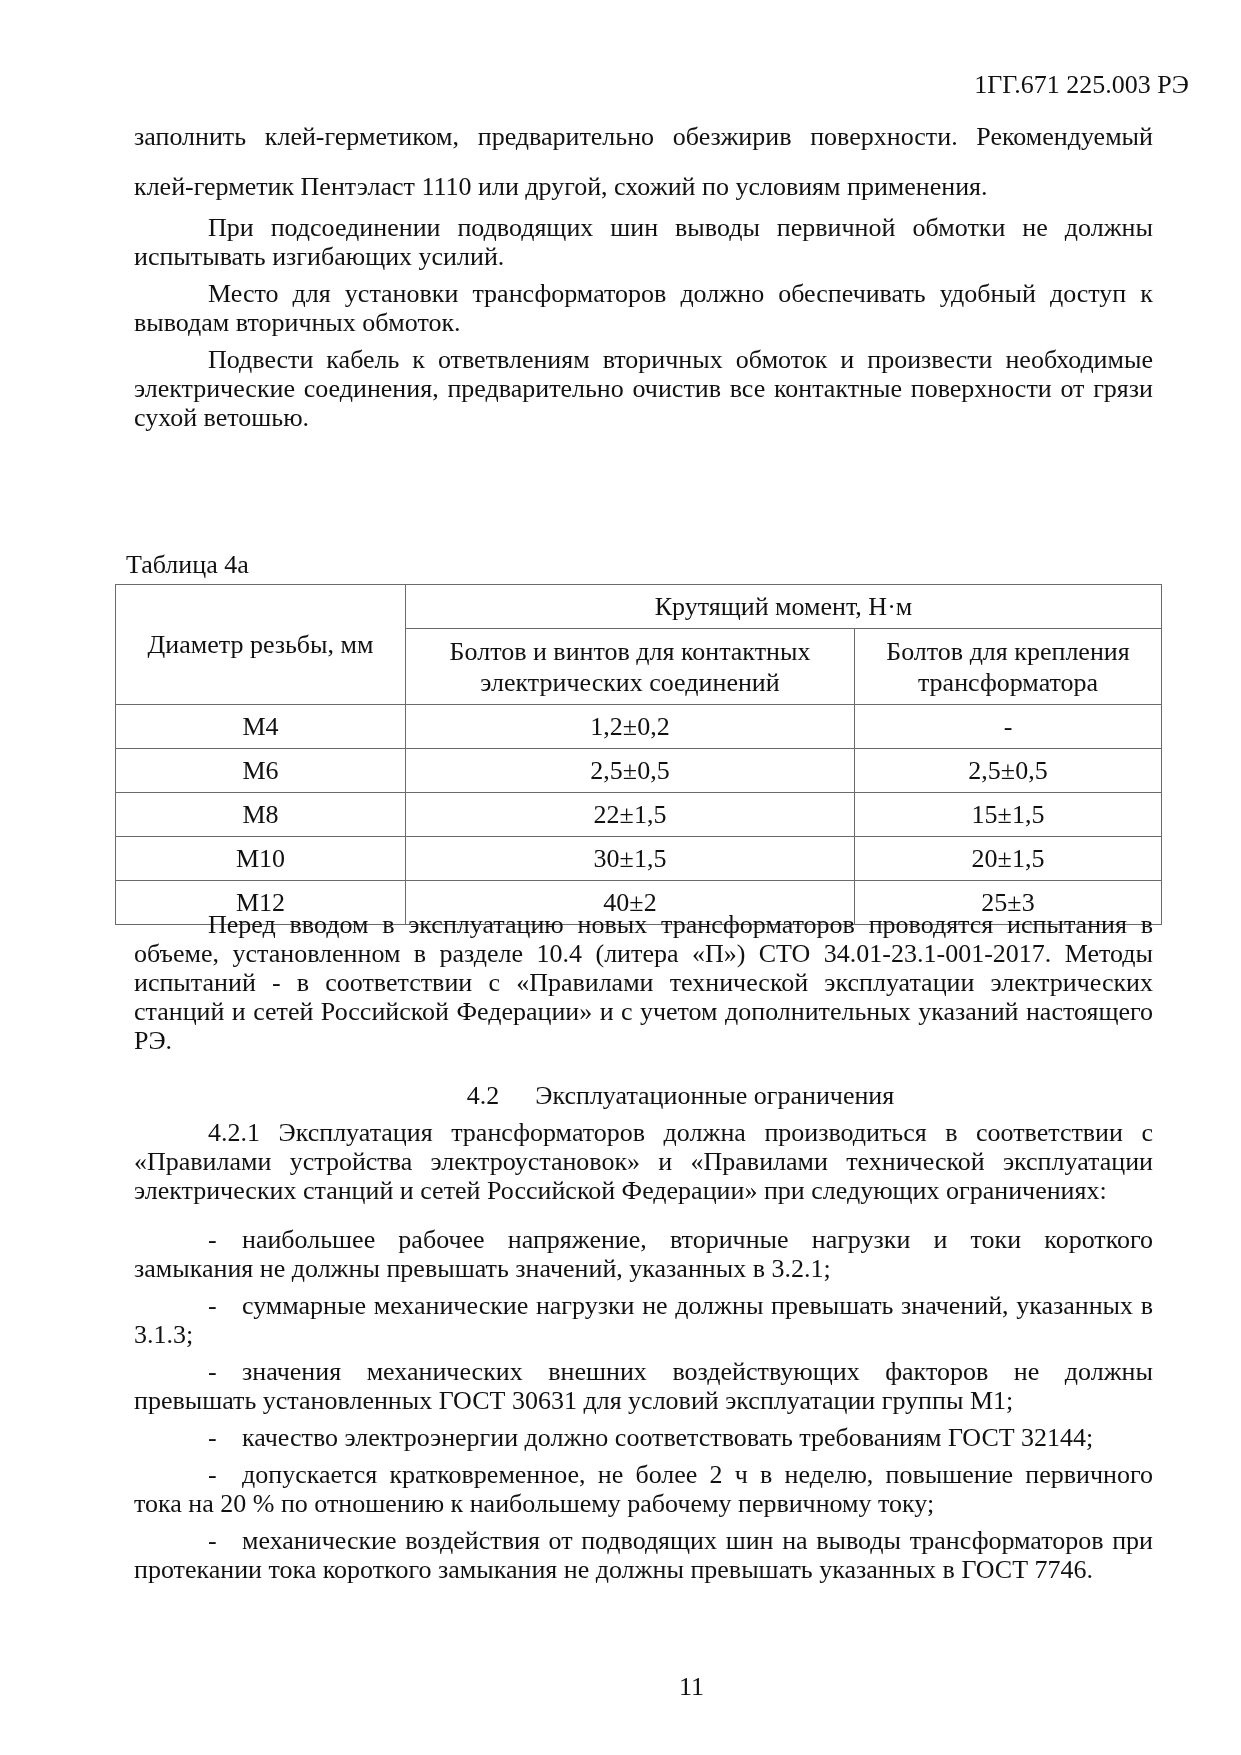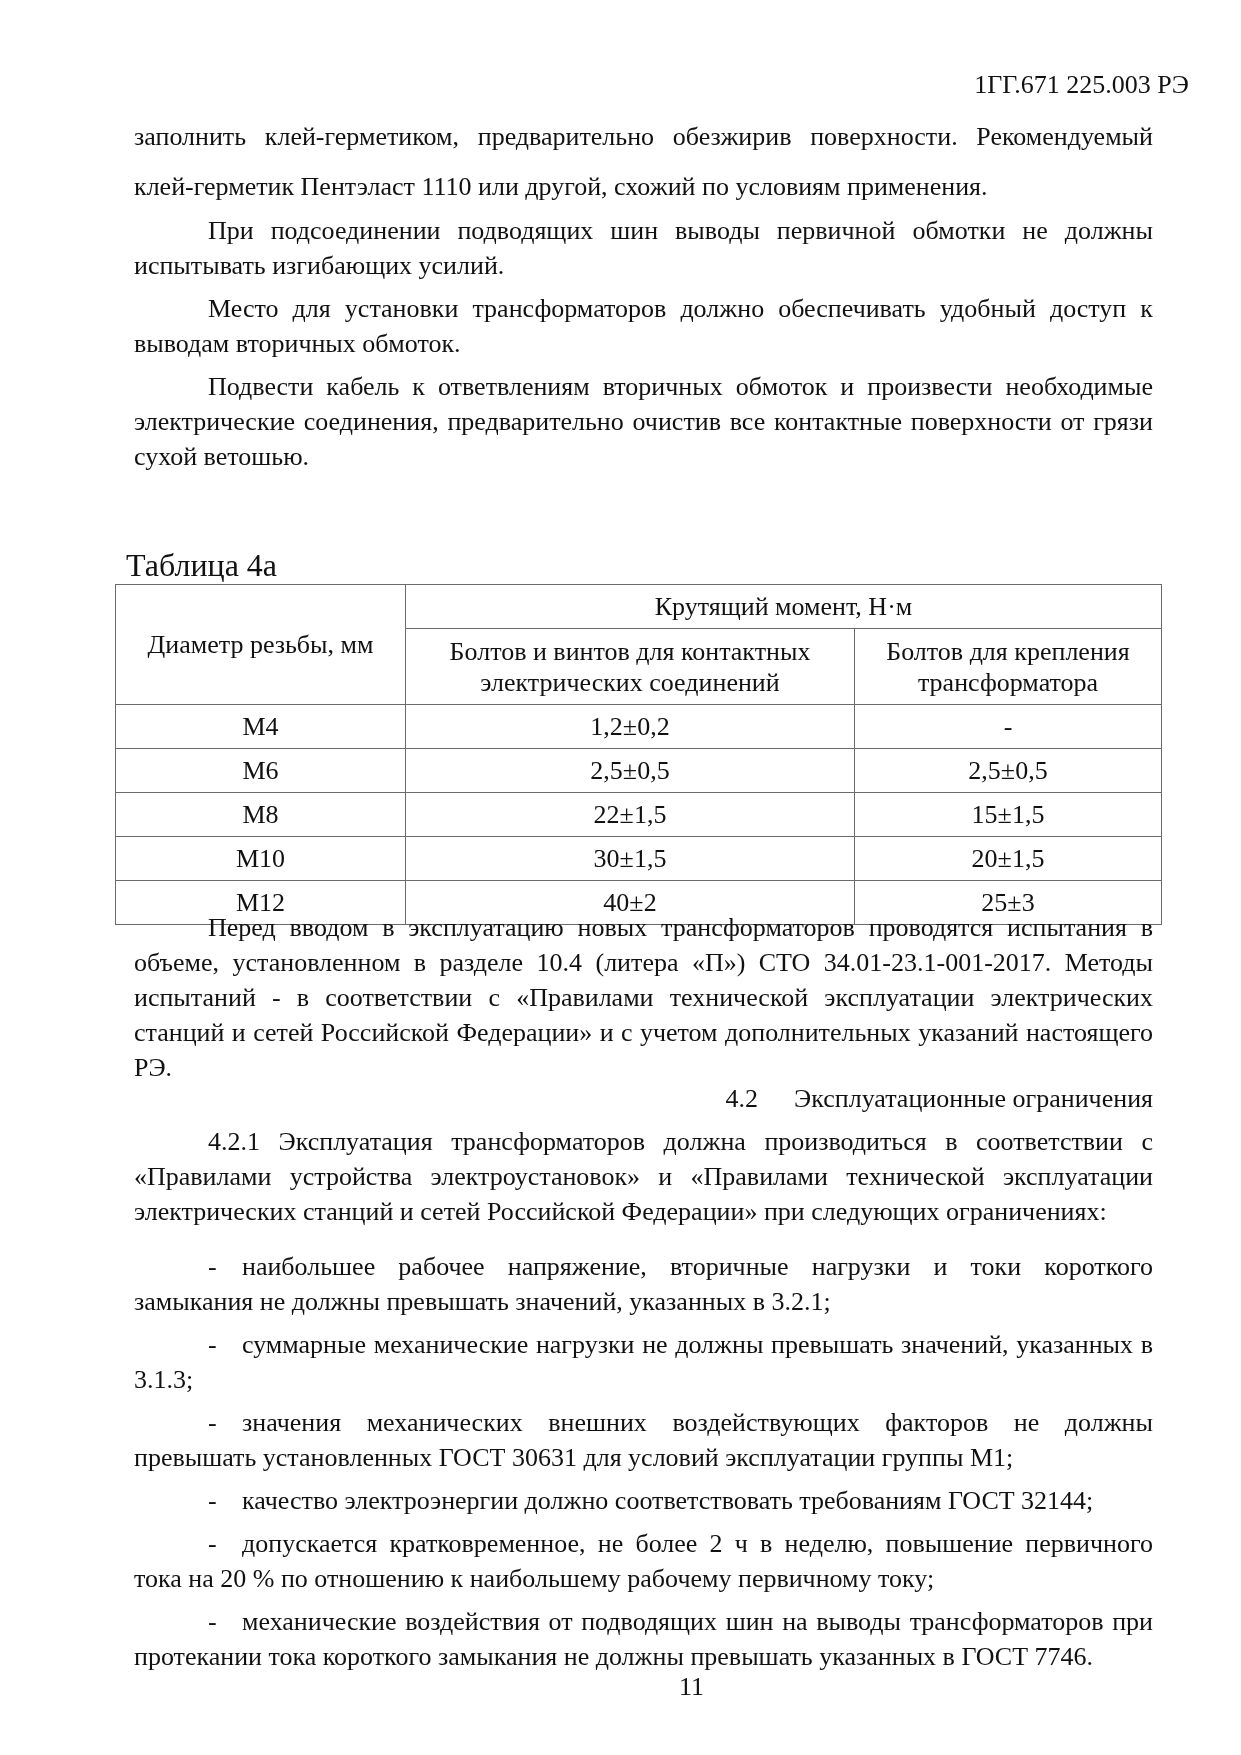--- a/index.html
+++ b/index.html
@@ -21,37 +21,37 @@
       top: 70px;
       right: 60px;
       font-size: 26px;
       line-height: 30px;
     }
     .body-text {
       position: absolute;
       left: 118px;
       width: 1035px;
       font-size: 26px;
-      line-height: 35px;
+      line-height: 29px;
       text-align: justify;
     }
     .body-text p {
       margin: 8px;
       text-indent: 74px;
       text-align: justify;
     }
     .body-text p.noindent { text-indent: 0; }
     .block1 { top: 104px; line-height: 50px; }
     .block1 p { text-align-last: left; }
     .block2 { top: 205px; }
     .table-caption {
       position: absolute;
       left: 118px;
       top: 549px;
-      font-size: 32px;
+      font-size: 26px;
       line-height: 32px;
     }
     table.torque {
       position: absolute;
       left: 107px;
       top: 584px;
       width: 1047px;
       border-collapse: collapse;
       font-size: 26px;
       line-height: 31px;
@@ -145,21 +145,21 @@
       <td>25±3</td>
     </tr>
   </tbody>
     </table>
 
   <div class="body-text block3">
     <p>Перед вводом в эксплуатацию новых трансформаторов проводятся испытания в объеме, установленном в разделе 10.4 (литера «П») СТО 34.01-23.1-001-2017. Методы испытаний - в соответствии с «Правилами технической эксплуатации электрических станций и сетей Российской Федерации» и с учетом дополнительных указаний настоящего РЭ.</p>
   </div>
 
   <div class="body-text block4">
-    <p style="text-align:right;">
+    <p style="text-align:center;">
       <span>4.2</span><span style="display:inline-block;width:36px;"></span><span>Эксплуатационные ограничения</span>
     </p>
     <p>4.2.1  Эксплуатация трансформаторов должна производиться в соответствии с «Правилами устройства электроустановок» и «Правилами технической эксплуатации электрических станций и сетей Российской Федерации» при следующих ограничениях:</p>
     <div style="height:4px;"></div>
     <p class="dash-item"><span class="dash">-</span><span>наибольшее рабочее напряжение, вторичные нагрузки и токи короткого замыкания не должны превышать значений, указанных в 3.2.1;</span></p>
     <p class="dash-item"><span class="dash">-</span><span>суммарные механические нагрузки не должны превышать значений, указанных в 3.1.3;</span></p>
     <p class="dash-item"><span class="dash">-</span><span>значения механических внешних воздействующих факторов не должны превышать установленных ГОСТ 30631 для условий эксплуатации группы М1;</span></p>
     <p class="dash-item"><span class="dash">-</span><span>качество электроэнергии должно соответствовать требованиям ГОСТ 32144;</span></p>
     <p class="dash-item"><span class="dash">-</span><span>допускается кратковременное, не более 2 ч в неделю, повышение первичного тока на 20 % по отношению к наибольшему рабочему первичному току;</span></p>
     <p class="dash-item"><span class="dash">-</span><span>механические воздействия от подводящих шин на выводы трансформаторов при протекании тока короткого замыкания не должны превышать указанных в ГОСТ 7746.</span></p>

